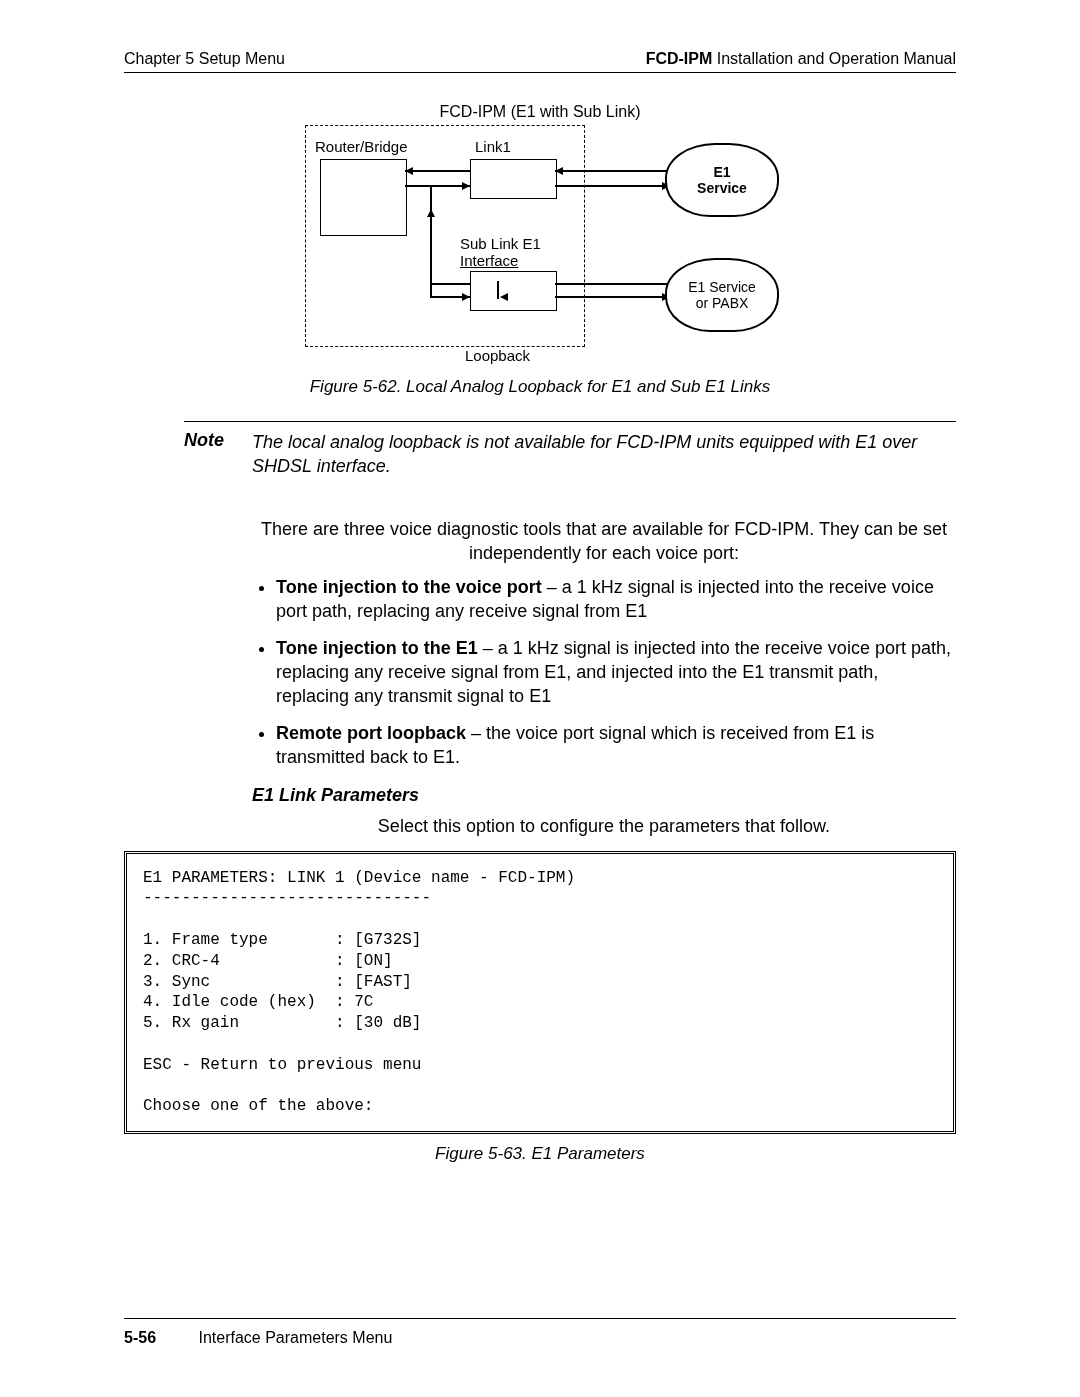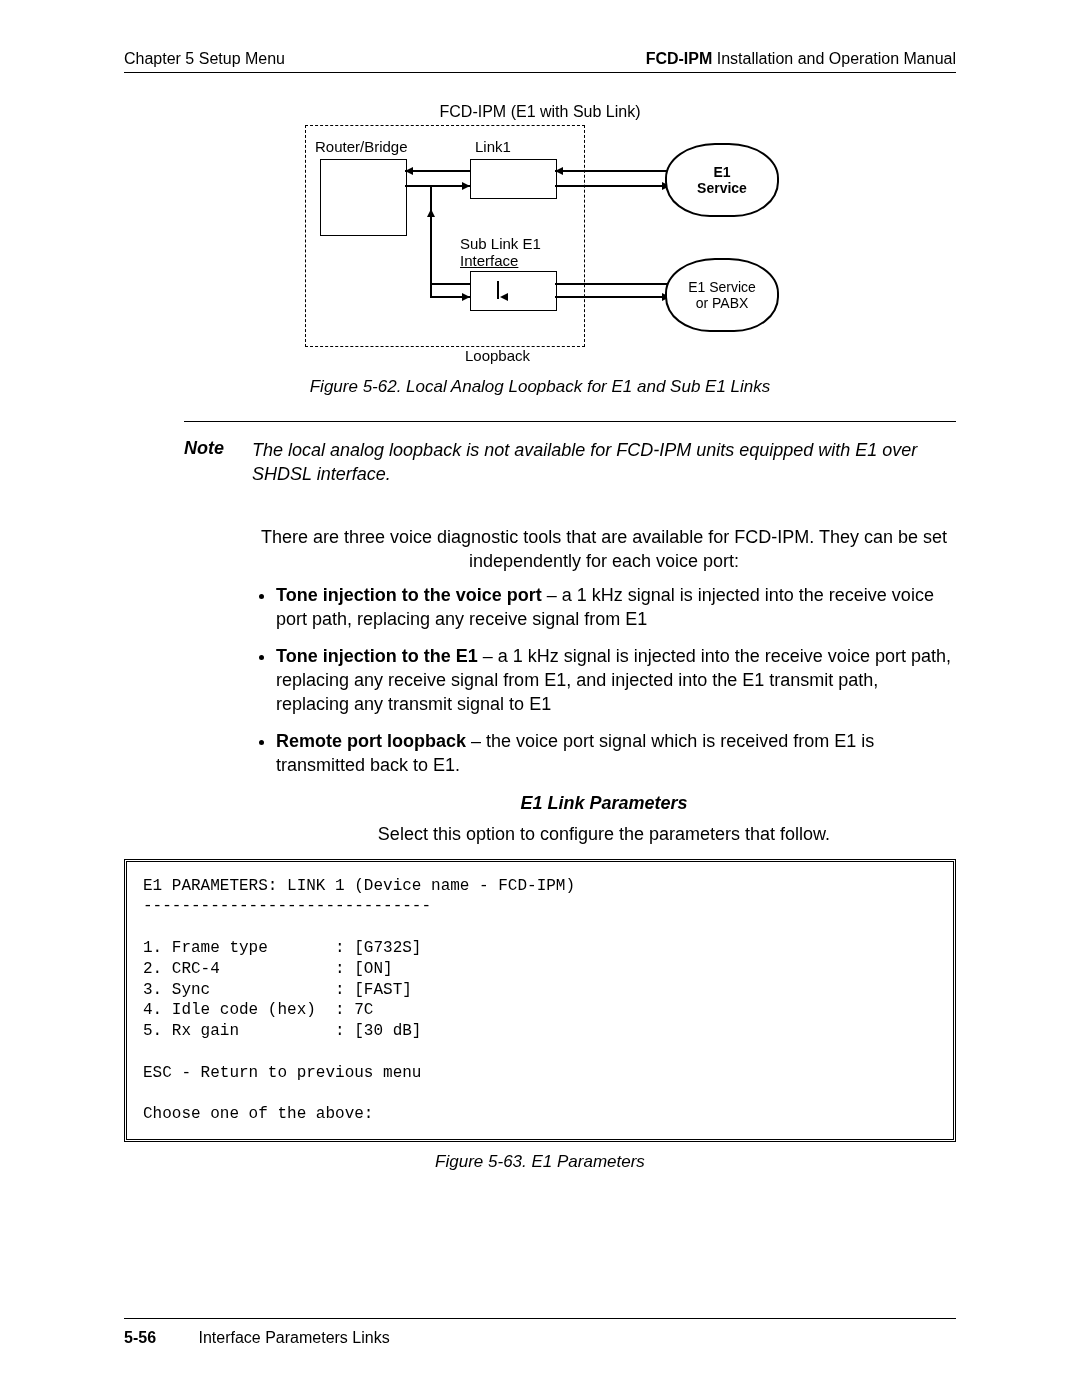--- a/index.html
+++ b/index.html
@@ -88,21 +88,21 @@
   .figure-caption {
     font-style: italic;
     font-size: 17px;
     text-align: center;
     margin-top: 14px;
     margin-bottom: 24px;
   }
   .note-block {
     display: flex;
     border-top: 1px solid #000;
-    padding-top: 16px;
+    padding-top: 8px;
     margin-left: 60px;
     margin-bottom: 38px;
   }
   .note-label {
     font-weight: bold;
     font-style: italic;
     width: 68px;
     font-size: 18px;
   }
   .note-text {
@@ -132,21 +132,20 @@
   ul.bullets li {
     font-size: 18px;
     line-height: 1.35;
     margin-bottom: 12px;
   }
   .subheading-italic {
     font-weight: bold;
     font-style: italic;
     font-size: 18px;
     margin-bottom: 8px;
-    text-align: center;
   }
   .code-box {
     border: 3px double #000;
     font-family: "Courier New", monospace;
     font-size: 16px;
     padding: 14px 16px;
     margin: 12px 0 10px 0;
     white-space: pre;
     line-height: 1.3;
   }
@@ -282,16 +281,16 @@
 <span>5. Rx gain          : [30 dB]</span>
 <span></span>
 <span>ESC - Return to previous menu</span>
 <span></span>
 <span>Choose one of the above:</span></div>
 
   <div class="figure-caption" style="margin-top:6px;">Figure 5-63.  E1 Parameters</div>
 
   <div class="footer">
     <span class="pnum">5-56</span>
-    <span>Interface Parameters Links</span>
+    <span>Interface Parameters Menu</span>
   </div>
 
 </div>
 
 </body></html>

